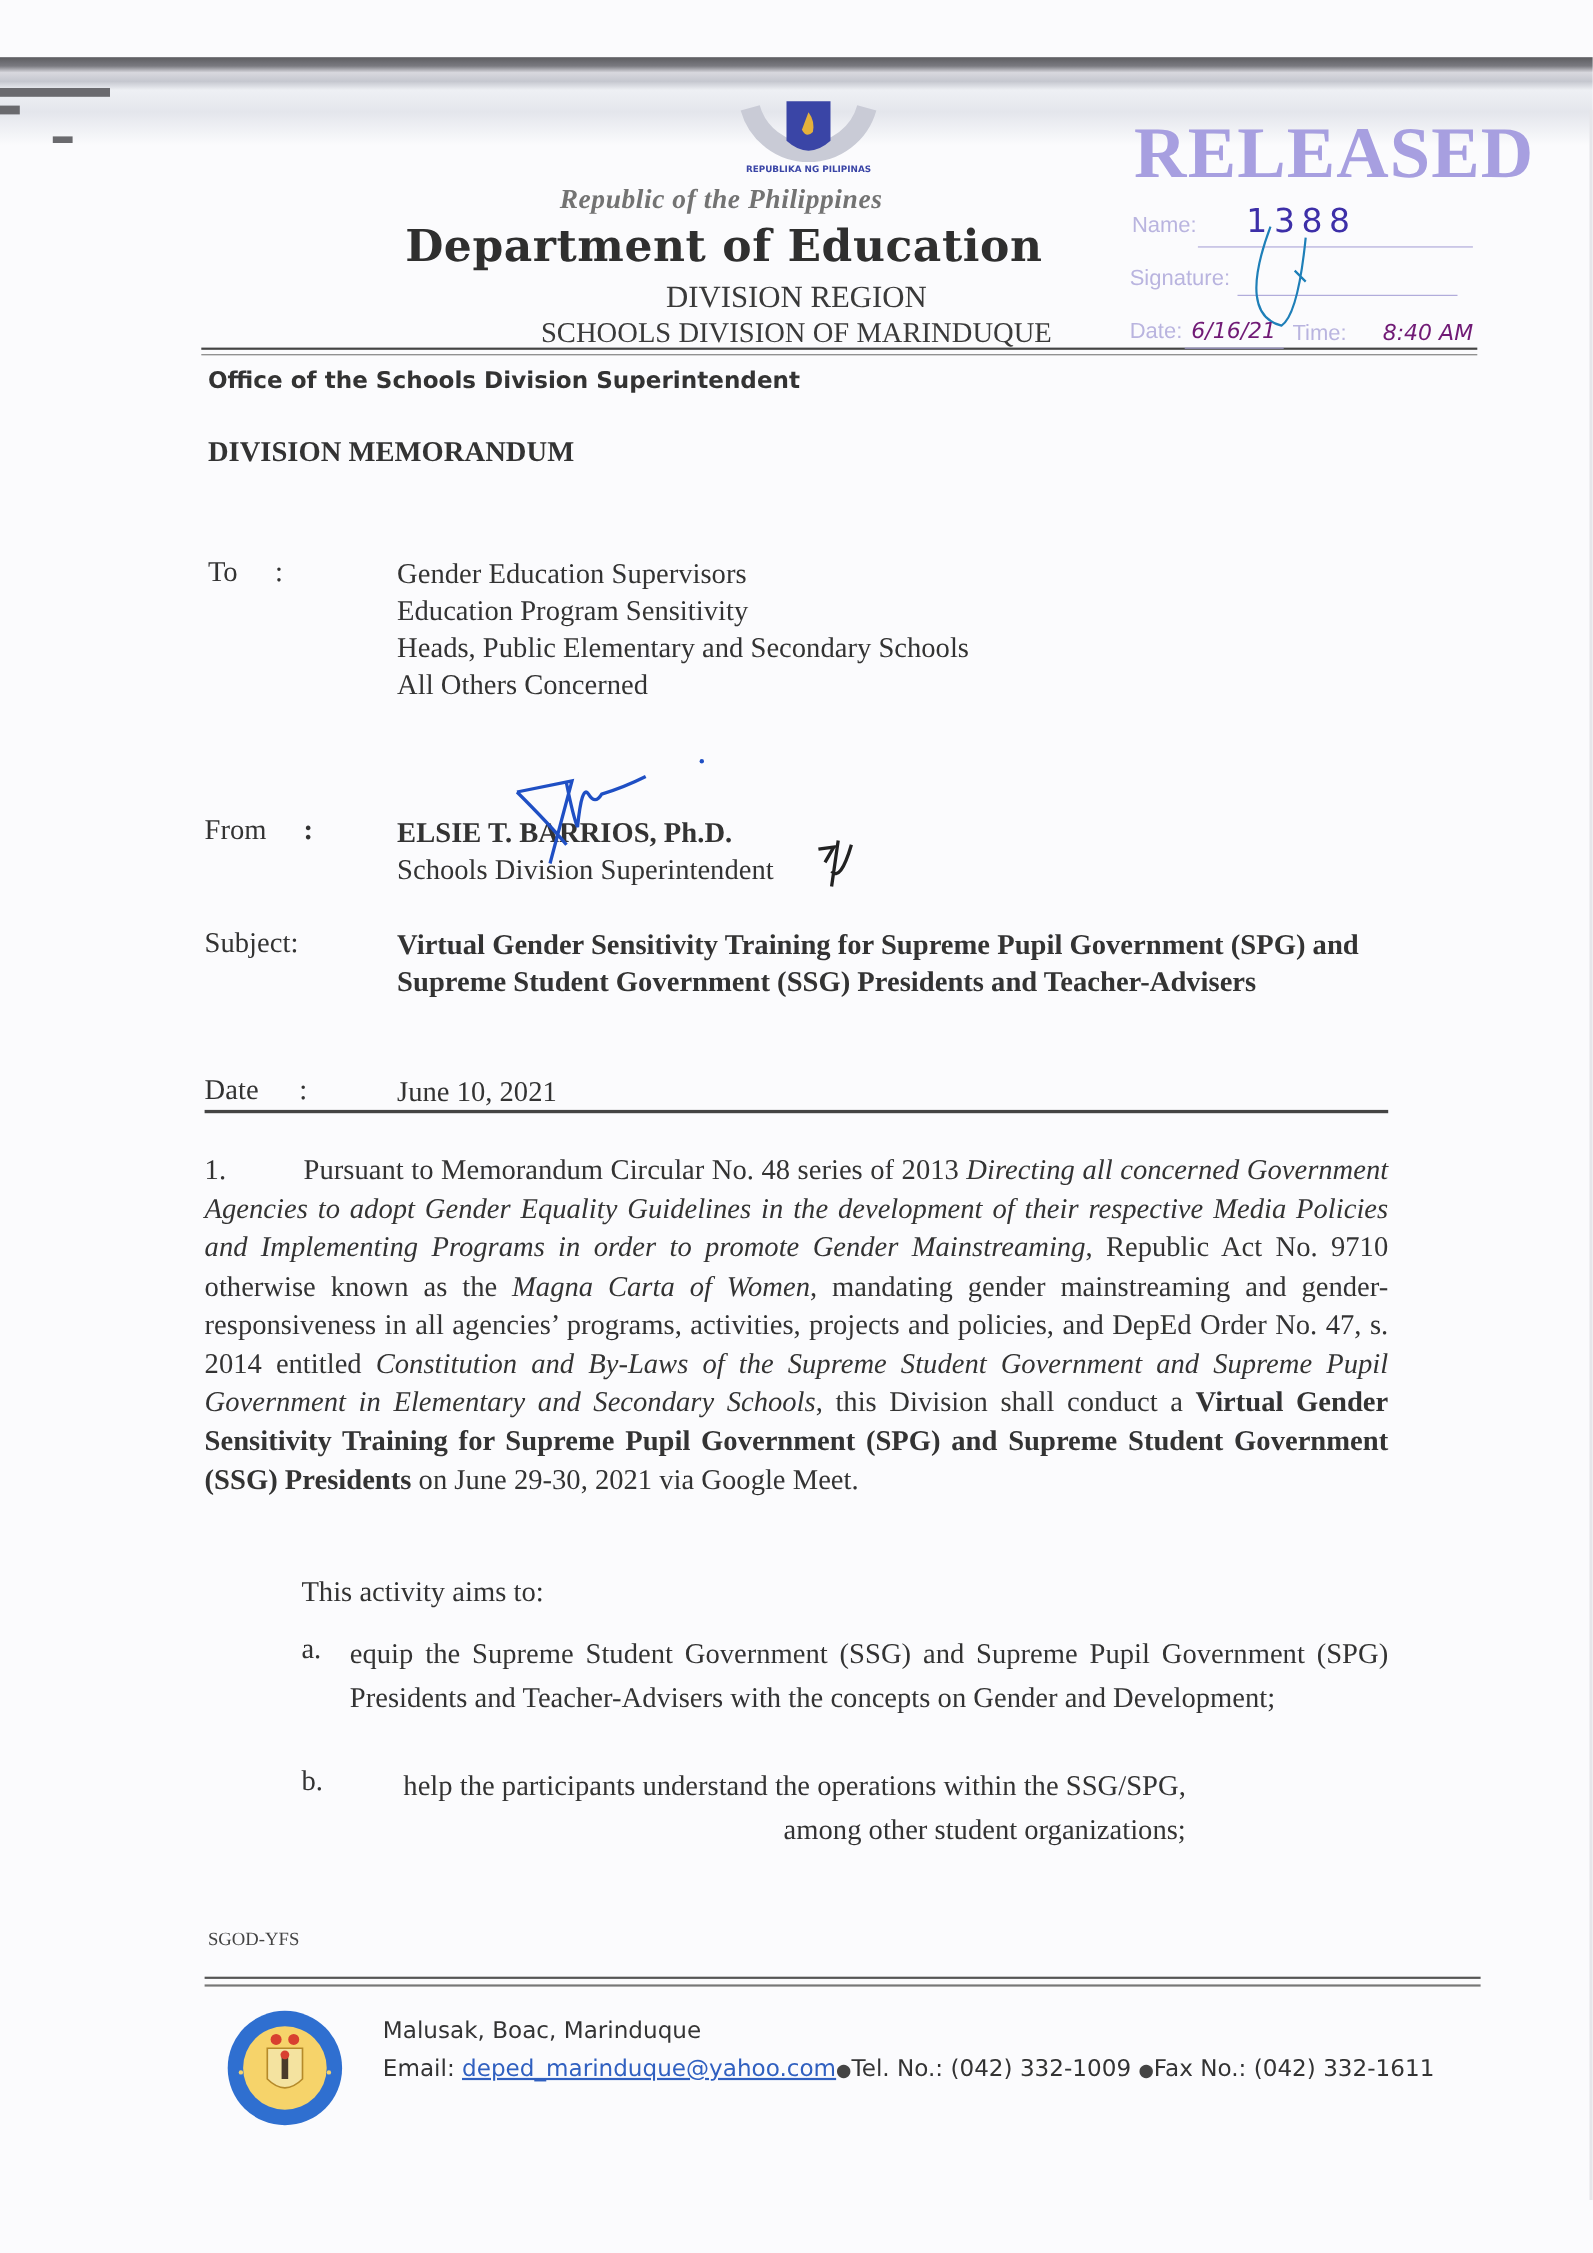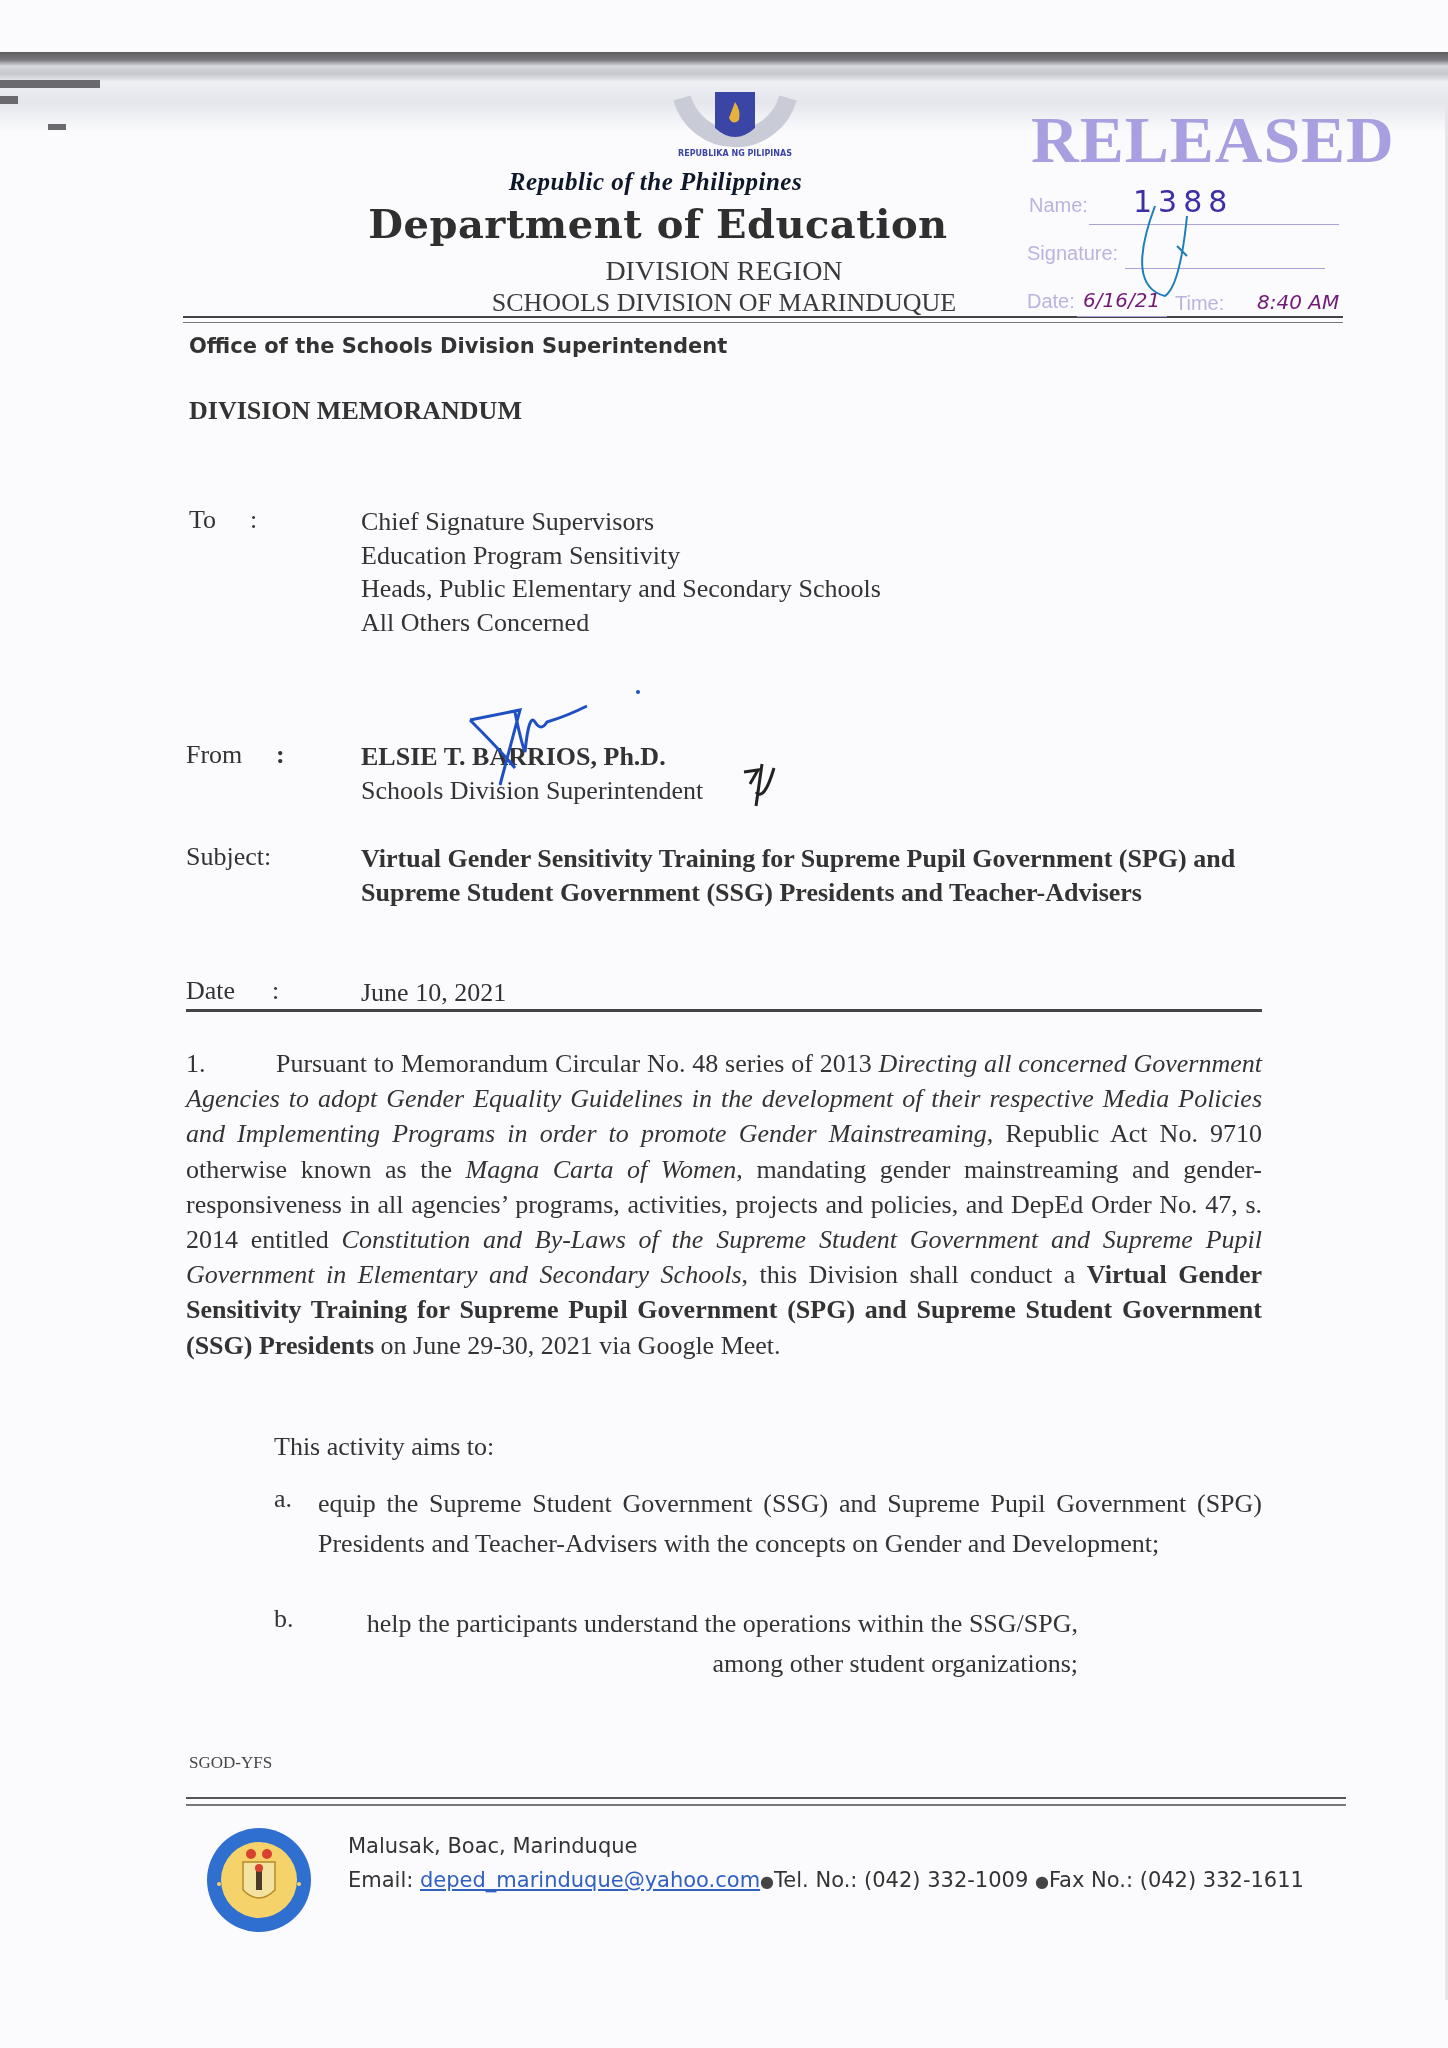--- a/index.html
+++ b/index.html
@@ -14,21 +14,21 @@
     position: absolute; left: 0; top: 52px; width: 1448px; height: 80px;
     background: linear-gradient(180deg, #5c5c60 0px, #7a7a80 8px, #d8d8de 14px, #c5c7cf 22px, #eef0f4 30px, #e4e6ec 50px, #f3f4f7 70px, #fbfbfd 80px);
   }
   .scan-tick { position: absolute; background: #6a6a6e; }
   .page-edge { position: absolute; right: 0; top: 100px; width: 3px; height: 1900px; background: #e6e6ea; }
 
   .abs { position: absolute; }
 
   
   .seal-top { left: 660px; top: 88px; width: 150px; height: 80px; }
-  .hdr-republic { left: 0; width: 1311px; top: 168px; text-align: center; font-family: "Liberation Serif", serif; font-weight: bold; font-size: 25px; color: #0f172a; letter-spacing: 0.5px; font-style: italic; }
+  .hdr-republic { left: 0; width: 1311px; top: 168px; text-align: center; font-family: "Liberation Serif", serif; font-weight: bold; font-size: 25px; color: #737373; letter-spacing: 0.5px; font-style: italic; }
   .hdr-dept { left: 0; width: 1316px; top: 200px; text-align: center; font-family: "DejaVu Serif", serif; font-weight: bold; font-size: 40px; color: #2f2f2f; letter-spacing: 0.5px; }
   .hdr-region { left: 0; width: 1448px; top: 255px; text-align: center; font-size: 28px; color: #3a3a3a; }
   .hdr-division { left: 0; width: 1448px; top: 288px; text-align: center; font-size: 26px; color: #3a3a3a; }
   .hdr-rule { left: 183px; top: 316px; width: 1160px; height: 4px; border-top: 2px solid #444; border-bottom: 1px solid #777; }
 
   
   .stamp { left: 1025px; top: 96px; width: 330px; height: 230px; color: #9b93d6; }
   .stamp-title { position: absolute; left: 6px; top: 6px; font-family: "Liberation Serif", serif; font-weight: bold; font-size: 66px; letter-spacing: 1px; color: #a79fe0; }
   .stamp-field { position: absolute; font-family: "Liberation Sans", sans-serif; font-size: 20px; color: #b9b4df; }
   .stamp-line { position: absolute; height: 1px; background: #a9a3d8; }
@@ -110,21 +110,21 @@
   <div class="stamp-field" style="left:150px;top:196px;">Time:</div>
   <div class="stamp-hand-teal" style="left:232px;top:194px;">8:40 AM</div>
 </div>
 
 <div class="abs office">Office of the Schools Division Superintendent</div>
 <div class="abs memo-title">DIVISION MEMORANDUM</div>
 
 <div class="abs lbl to-lbl">To</div>
 <div class="abs lbl to-colon">:</div>
 <div class="abs val to-list">
-  <div>Chief Signature Supervisors</div>
+  <div>Gender Education Supervisors</div>
   <div>Education Program Sensitivity</div>
   <div>Heads, Public Elementary and Secondary Schools</div>
   <div>All Others Concerned</div>
 </div>
 
 <div class="abs lbl from-lbl">From</div>
 <div class="abs lbl from-colon">:</div>
 <div class="abs val from-name">ELSIE T. BARRIOS, Ph.D.</div>
 <div class="abs val from-title">Schools Division Superintendent</div>
 <svg class="abs sig-overlay" viewBox="0 0 180 110">

